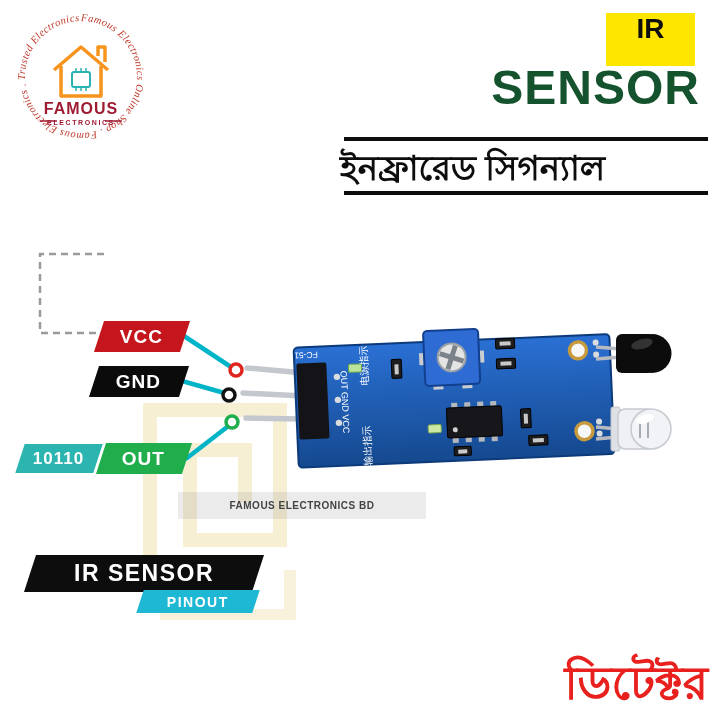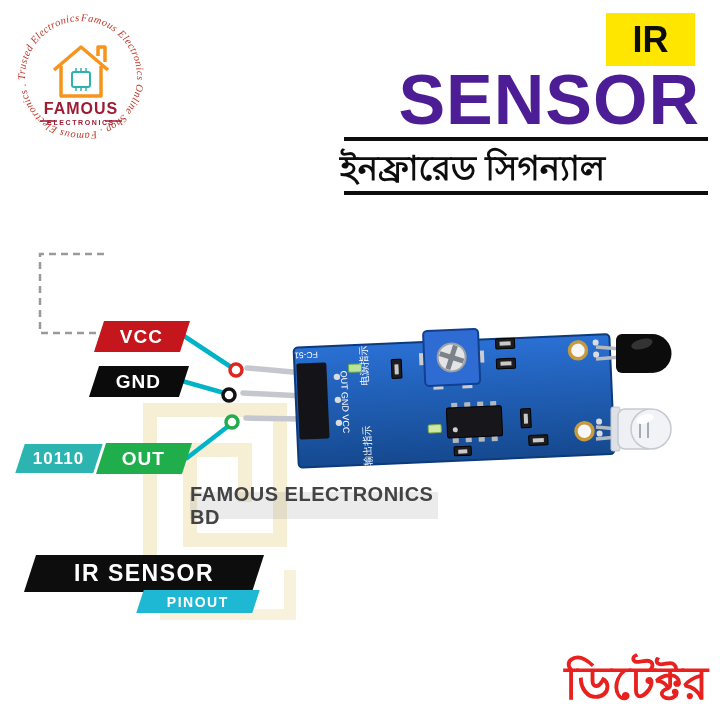--- a/index.html
+++ b/index.html
@@ -2,41 +2,41 @@
 <html><head>
 <meta charset="utf-8">
 <style>
   html,body{margin:0;padding:0;background:#fff;}
   .canvas{position:relative;width:720px;height:720px;background:#ffffff;overflow:hidden;
           font-family:"Liberation Sans",sans-serif;}
   .abs{position:absolute;}
 
   
   .badge{left:606px;top:13px;width:89px;height:53px;background:#ffe600;display:flex;
-         align-items:center;justify-content:center;font-weight:bold;font-size:36px;color:#0d0d0d;}
-  .title{right:20px;top:60px;font-weight:bold;font-size:70px;color:#4c1d95;letter-spacing:1px;}
+         justify-content:center;font-weight:bold;font-size:28px;color:#0d0d0d;}
+  .title{right:20px;top:60px;font-weight:bold;font-size:48px;color:#14532d;letter-spacing:1px;}
   .rule{left:344px;width:364px;height:4px;background:#0d0d0d;}
   .rule-top{top:137px;} .rule-bottom{top:191px;}
   .subtitle{left:340px;top:142px;width:370px;text-align:left;font-weight:bold;font-size:34px;color:#0d0d0d;}
 
   
   .voltage{left:113px;top:241px;color:#0d0d0d;font-weight:bold;line-height:1.25;}
   .voltage .v1{font-size:21px;} .voltage .v2{font-size:19px;}
   .tag{transform:skewX(-18deg);display:flex;align-items:center;justify-content:center;
        color:#fff;font-weight:bold;font-size:19px;letter-spacing:1px;}
   .tag>span{transform:skewX(18deg);}
   .tag-vcc{left:99px;top:321px;width:86px;height:31px;background:#c4161c;}
   .tag-gnd{left:94px;top:366px;width:90px;height:31px;background:#0b0b0b;}
   .tag-out{left:101px;top:443px;width:86px;height:31px;background:#1fae4b;}
   .tag-bin{left:20px;top:444px;width:78px;height:29px;background:#2cb5b0;font-size:17px;}
 
   
-  .watermark{left:190px;top:492px;width:248px;height:27px;background:rgba(130,130,130,0.16);
+  .watermark{left:178px;top:492px;width:248px;height:27px;background:rgba(130,130,130,0.16);
              display:flex;align-items:center;justify-content:center;font-weight:bold;
-             font-size:20px;color:#434343;letter-spacing:0.5px;}
+             font-size:10px;color:#434343;letter-spacing:0.5px;}
   .banner{left:30px;top:555px;width:228px;height:37px;background:#0d0d0d;transform:skewX(-18deg);
           display:flex;align-items:center;justify-content:center;}
   .banner>span{transform:skewX(18deg);color:#fff;font-weight:bold;font-size:23px;letter-spacing:1.5px;}
   .subbanner{left:140px;top:590px;width:116px;height:23px;background:#1fb8d4;transform:skewX(-18deg);
           display:flex;align-items:center;justify-content:center;}
   .subbanner>span{transform:skewX(18deg);color:#fff;font-weight:bold;font-size:14px;letter-spacing:1.5px;}
   .bn-caption{right:12px;top:648px;font-weight:bold;font-size:46px;color:#e8201e;}
 </style>
 </head>
 <body>

